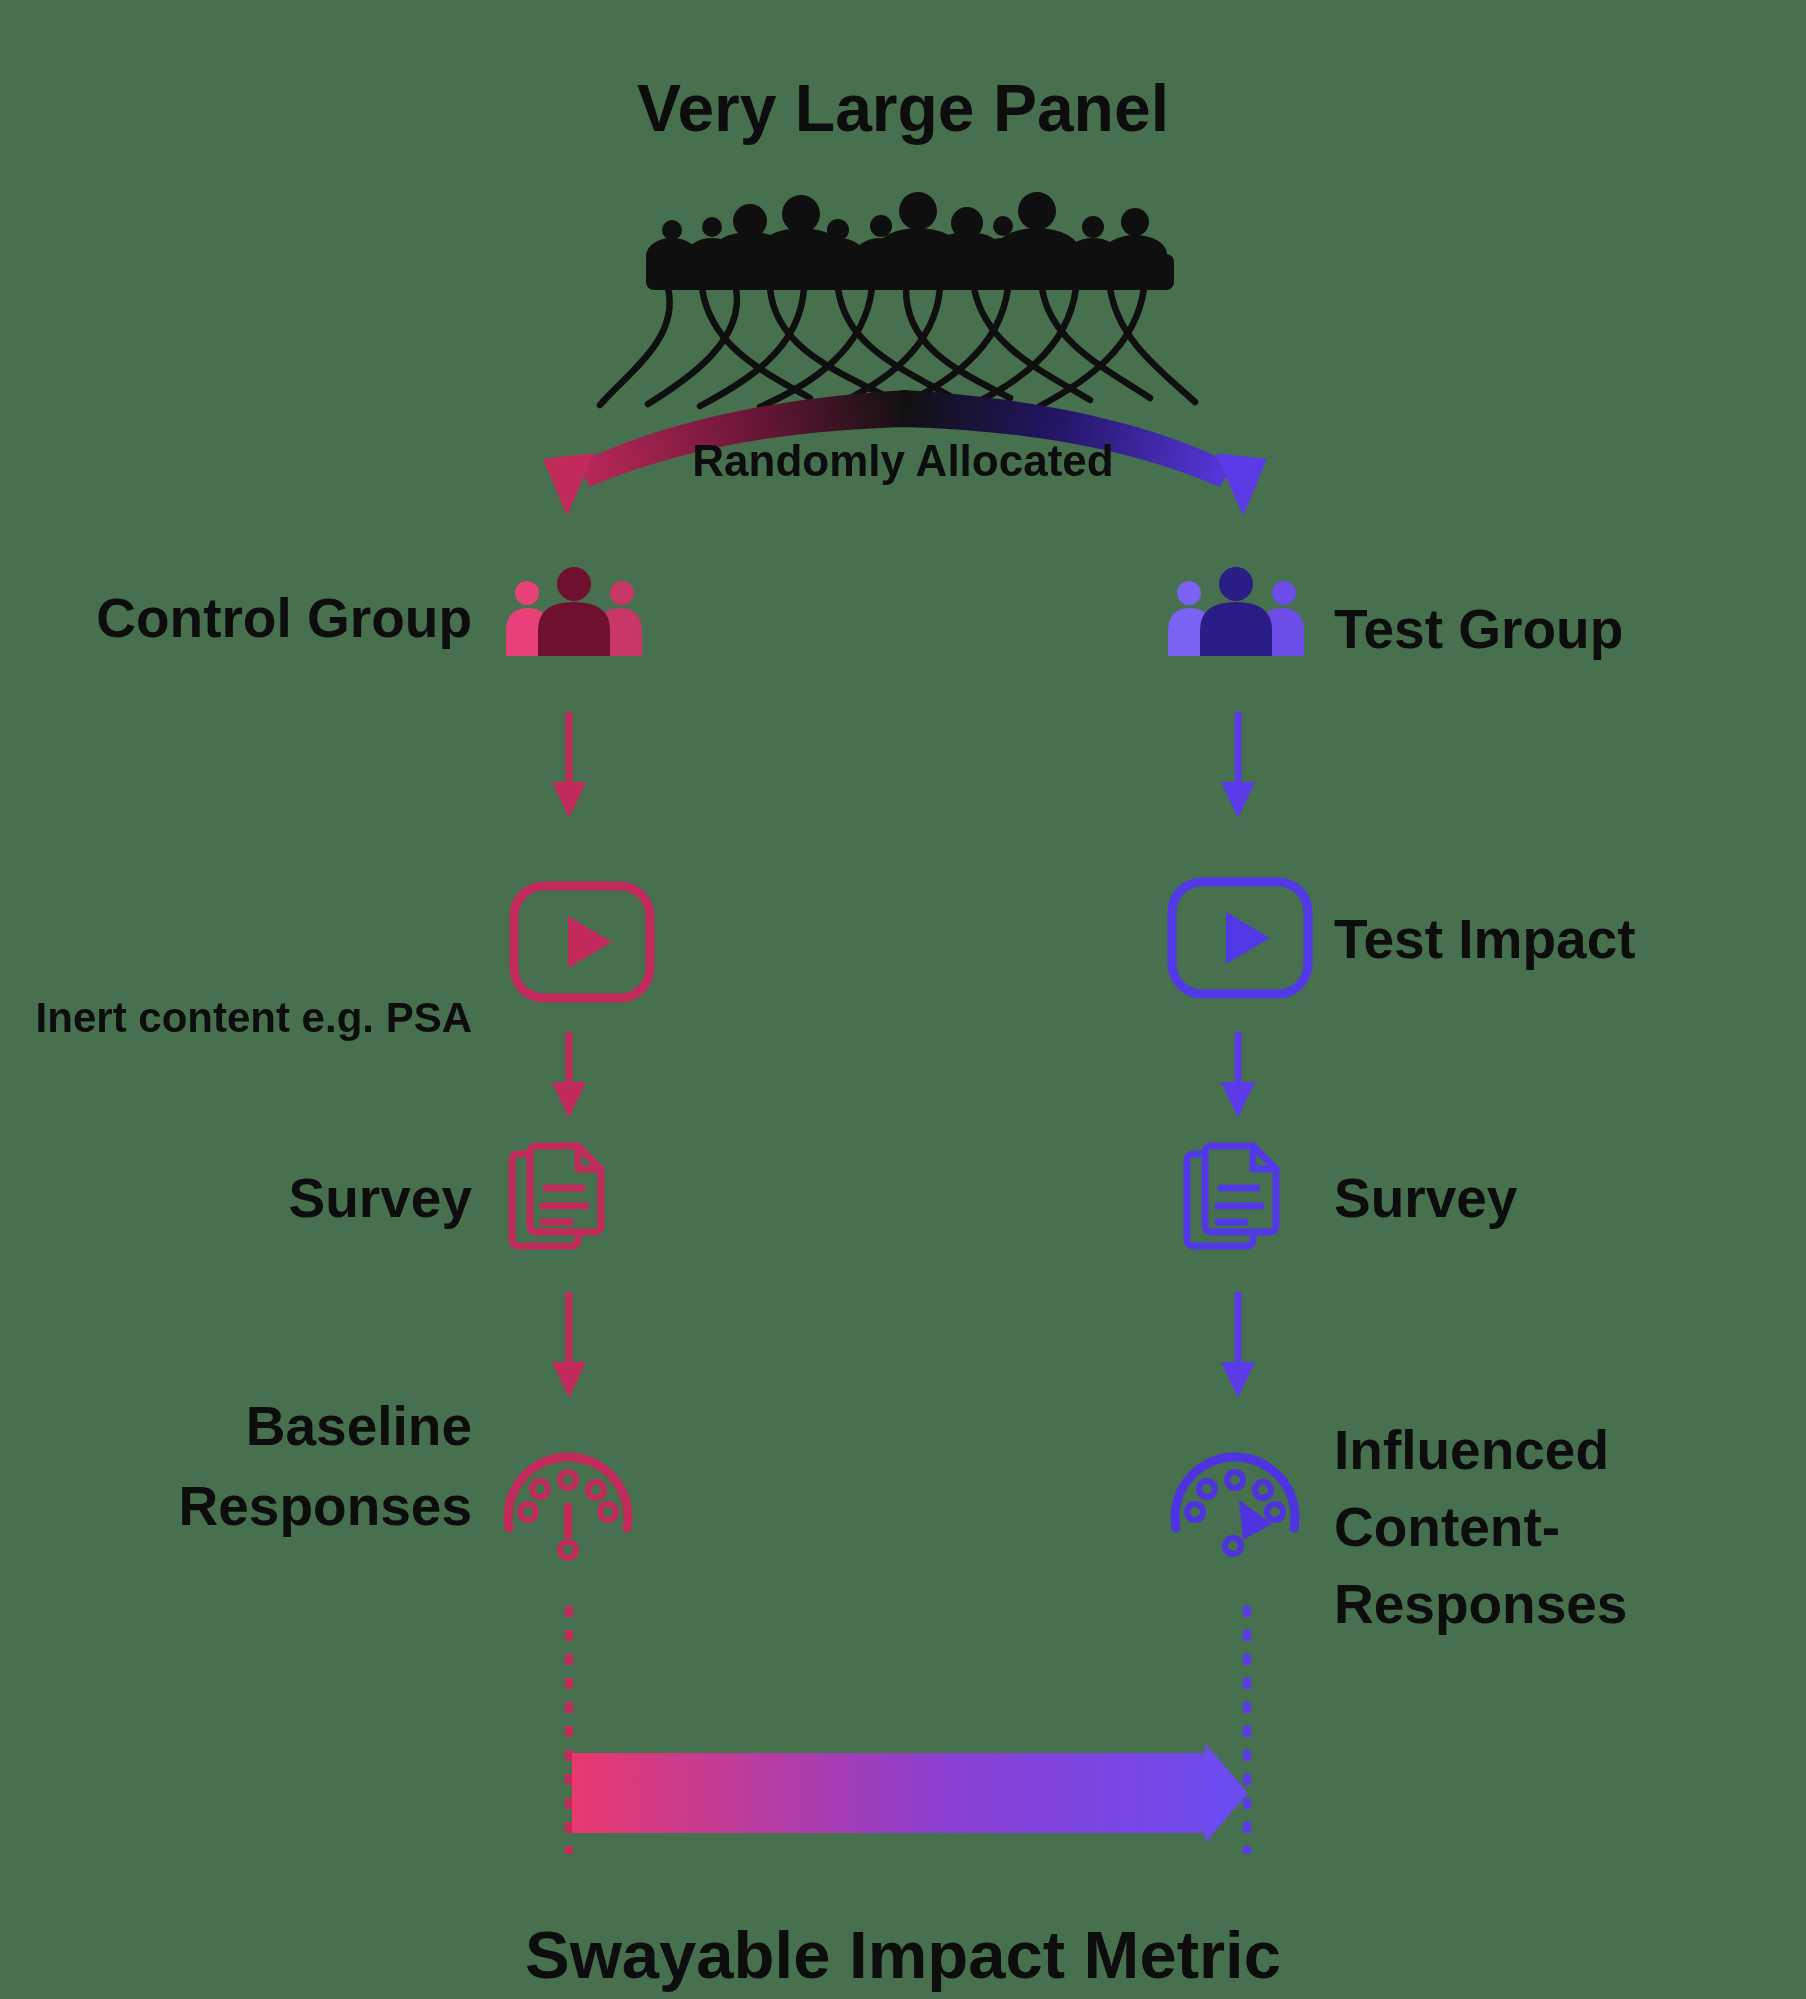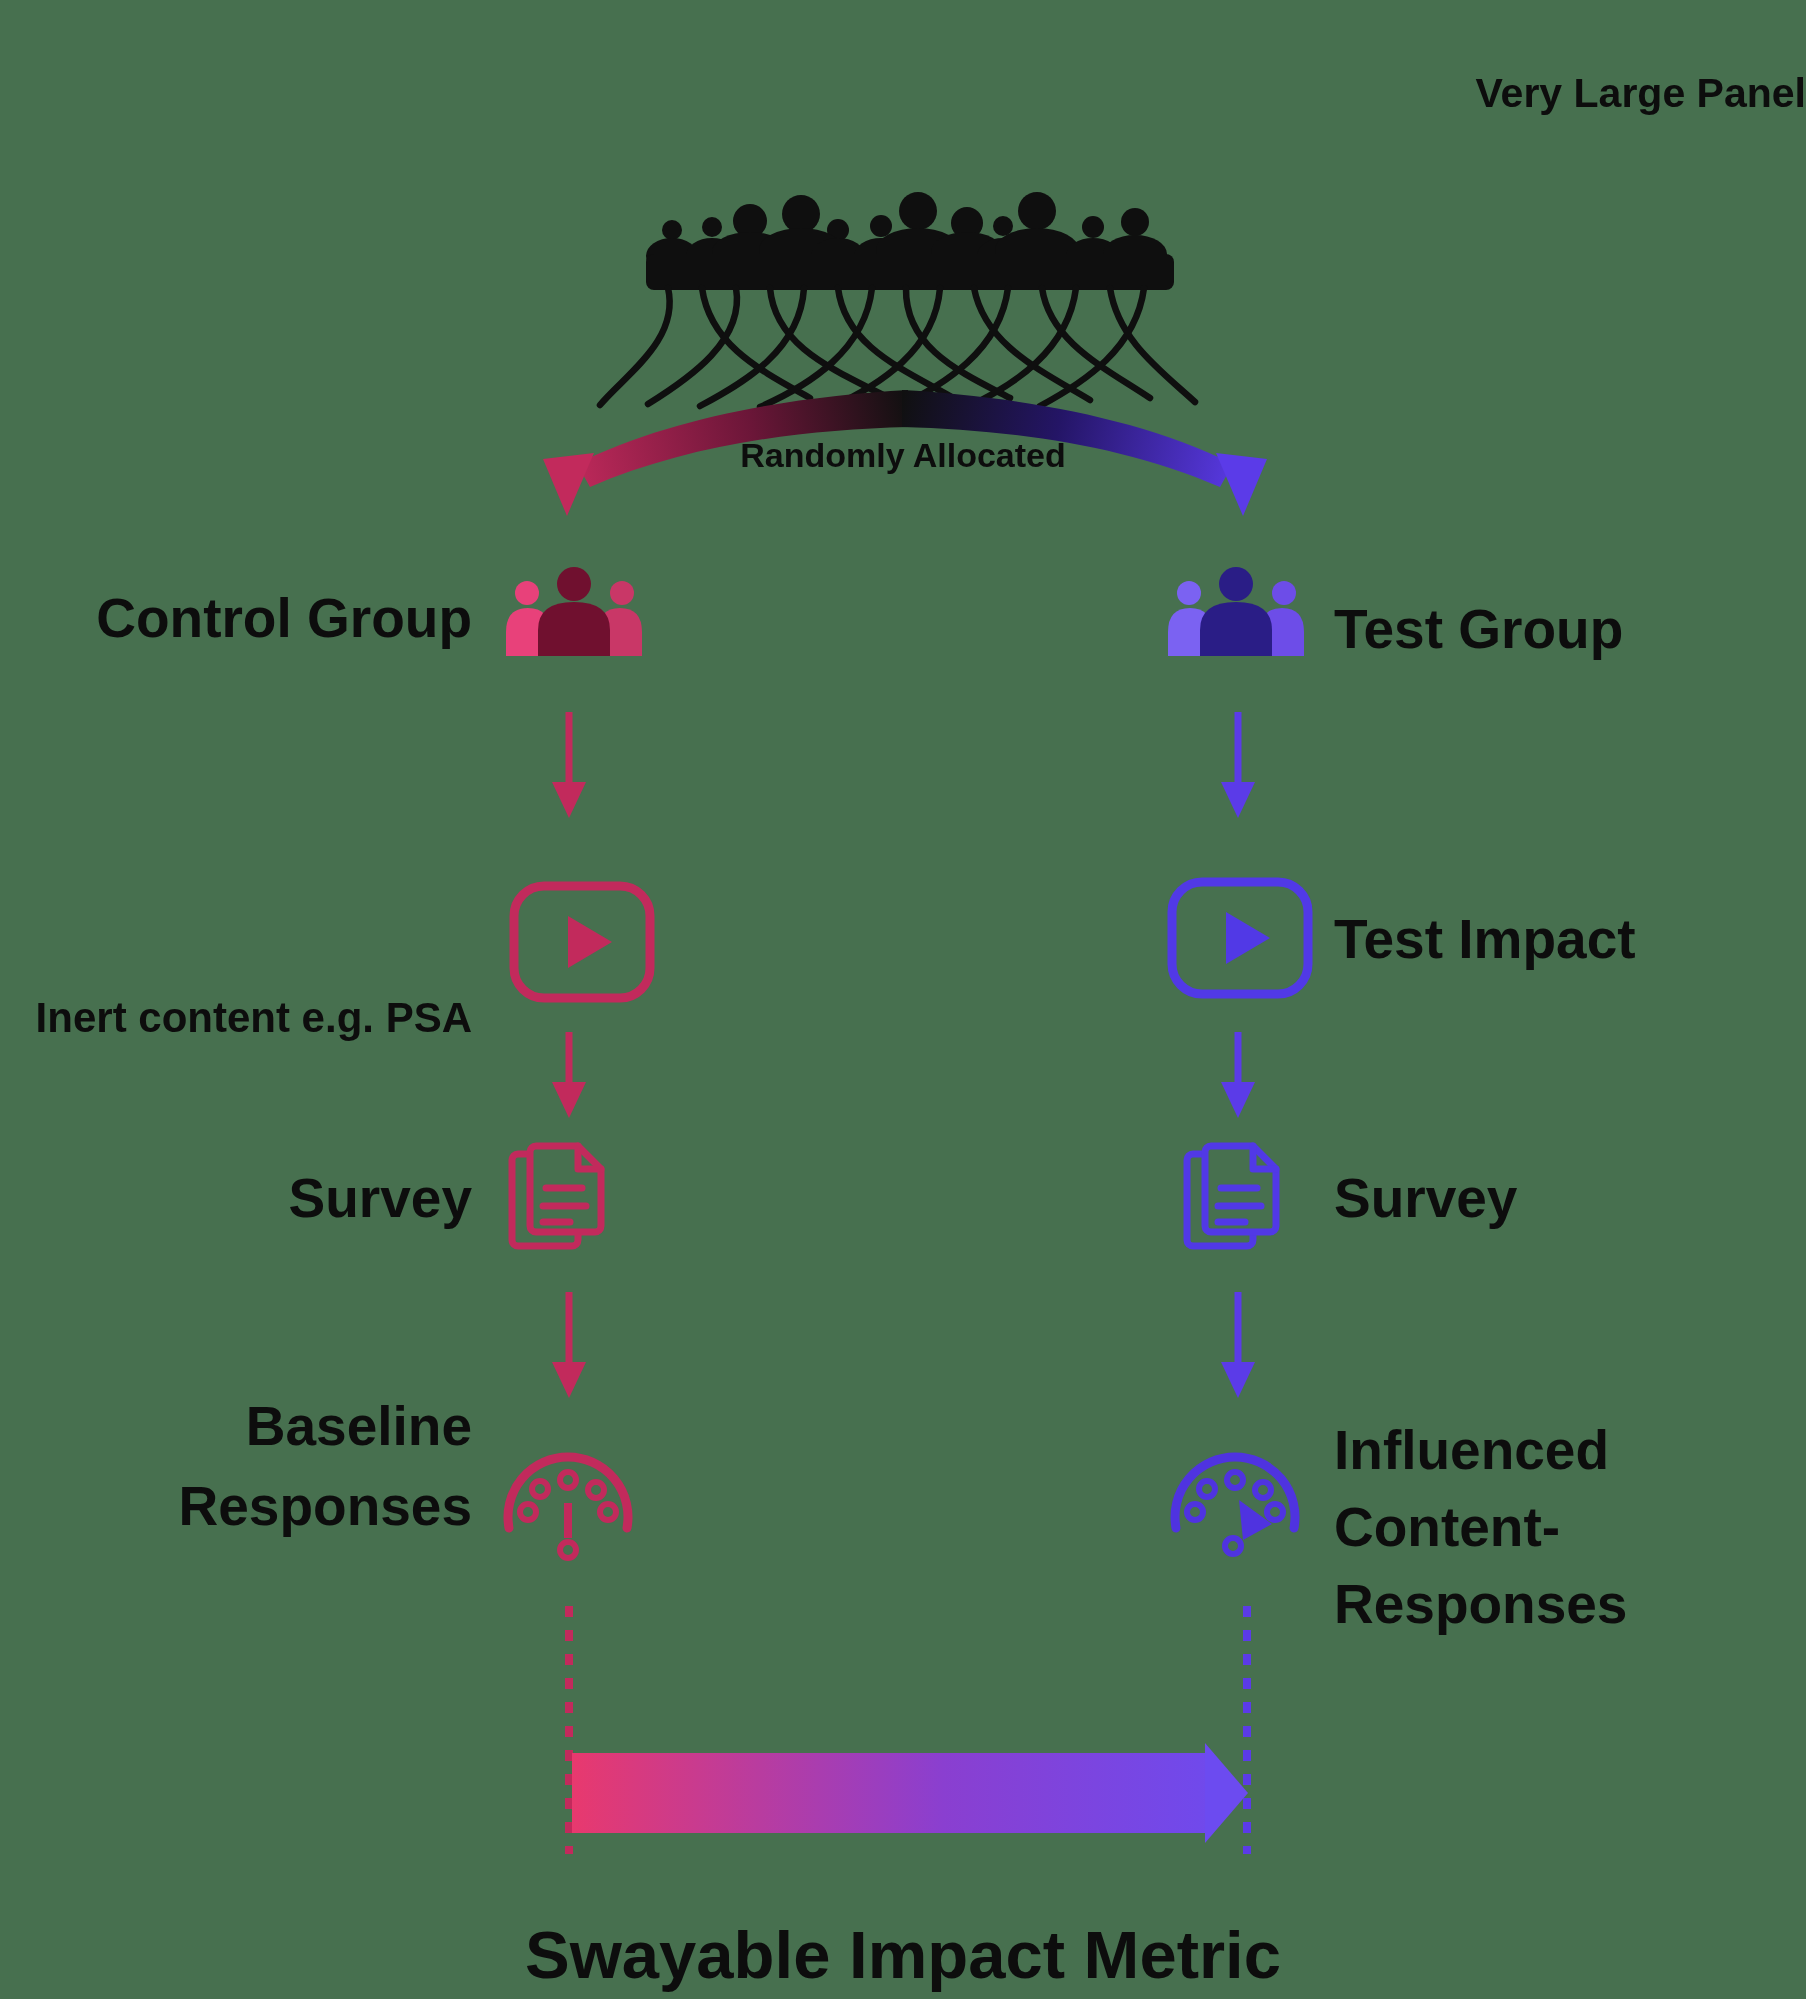--- a/index.html
+++ b/index.html
@@ -7,22 +7,22 @@
   .canvas{
     position:relative;
     width:1806px;height:1999px;
     background:#47704F;
     overflow:hidden;
     color:#0d0d0d;
   }
   .gfx{position:absolute;left:0;top:0;width:1806px;height:1999px;}
   .txt{position:absolute;font-weight:bold;color:#0d0d0d;}
   .center{left:0;right:0;text-align:center;}
-  .title{top:70px;font-size:41px;text-align:right;}
-  .alloc{top:436px;font-size:34px;}
+  .title{top:70px;font-size:66px;}
+  .alloc{top:436px;font-size:44px;}
   .impact{top:1916px;font-size:67px;}
   .lcol{right:1334px;text-align:right;}
   .rcol{left:1334px;text-align:left;}
   .lbl{font-size:55px;line-height:52px;}
   .group-l{top:592px;}
   .group-r{top:583px;margin-top:20px;}
   .content-l{top:892px;}
   .content-sub{top:958px;font-size:42px;font-weight:600;margin-top:36px;}
   .content-r{top:913px;}
   .survey-l{top:1172px;}

